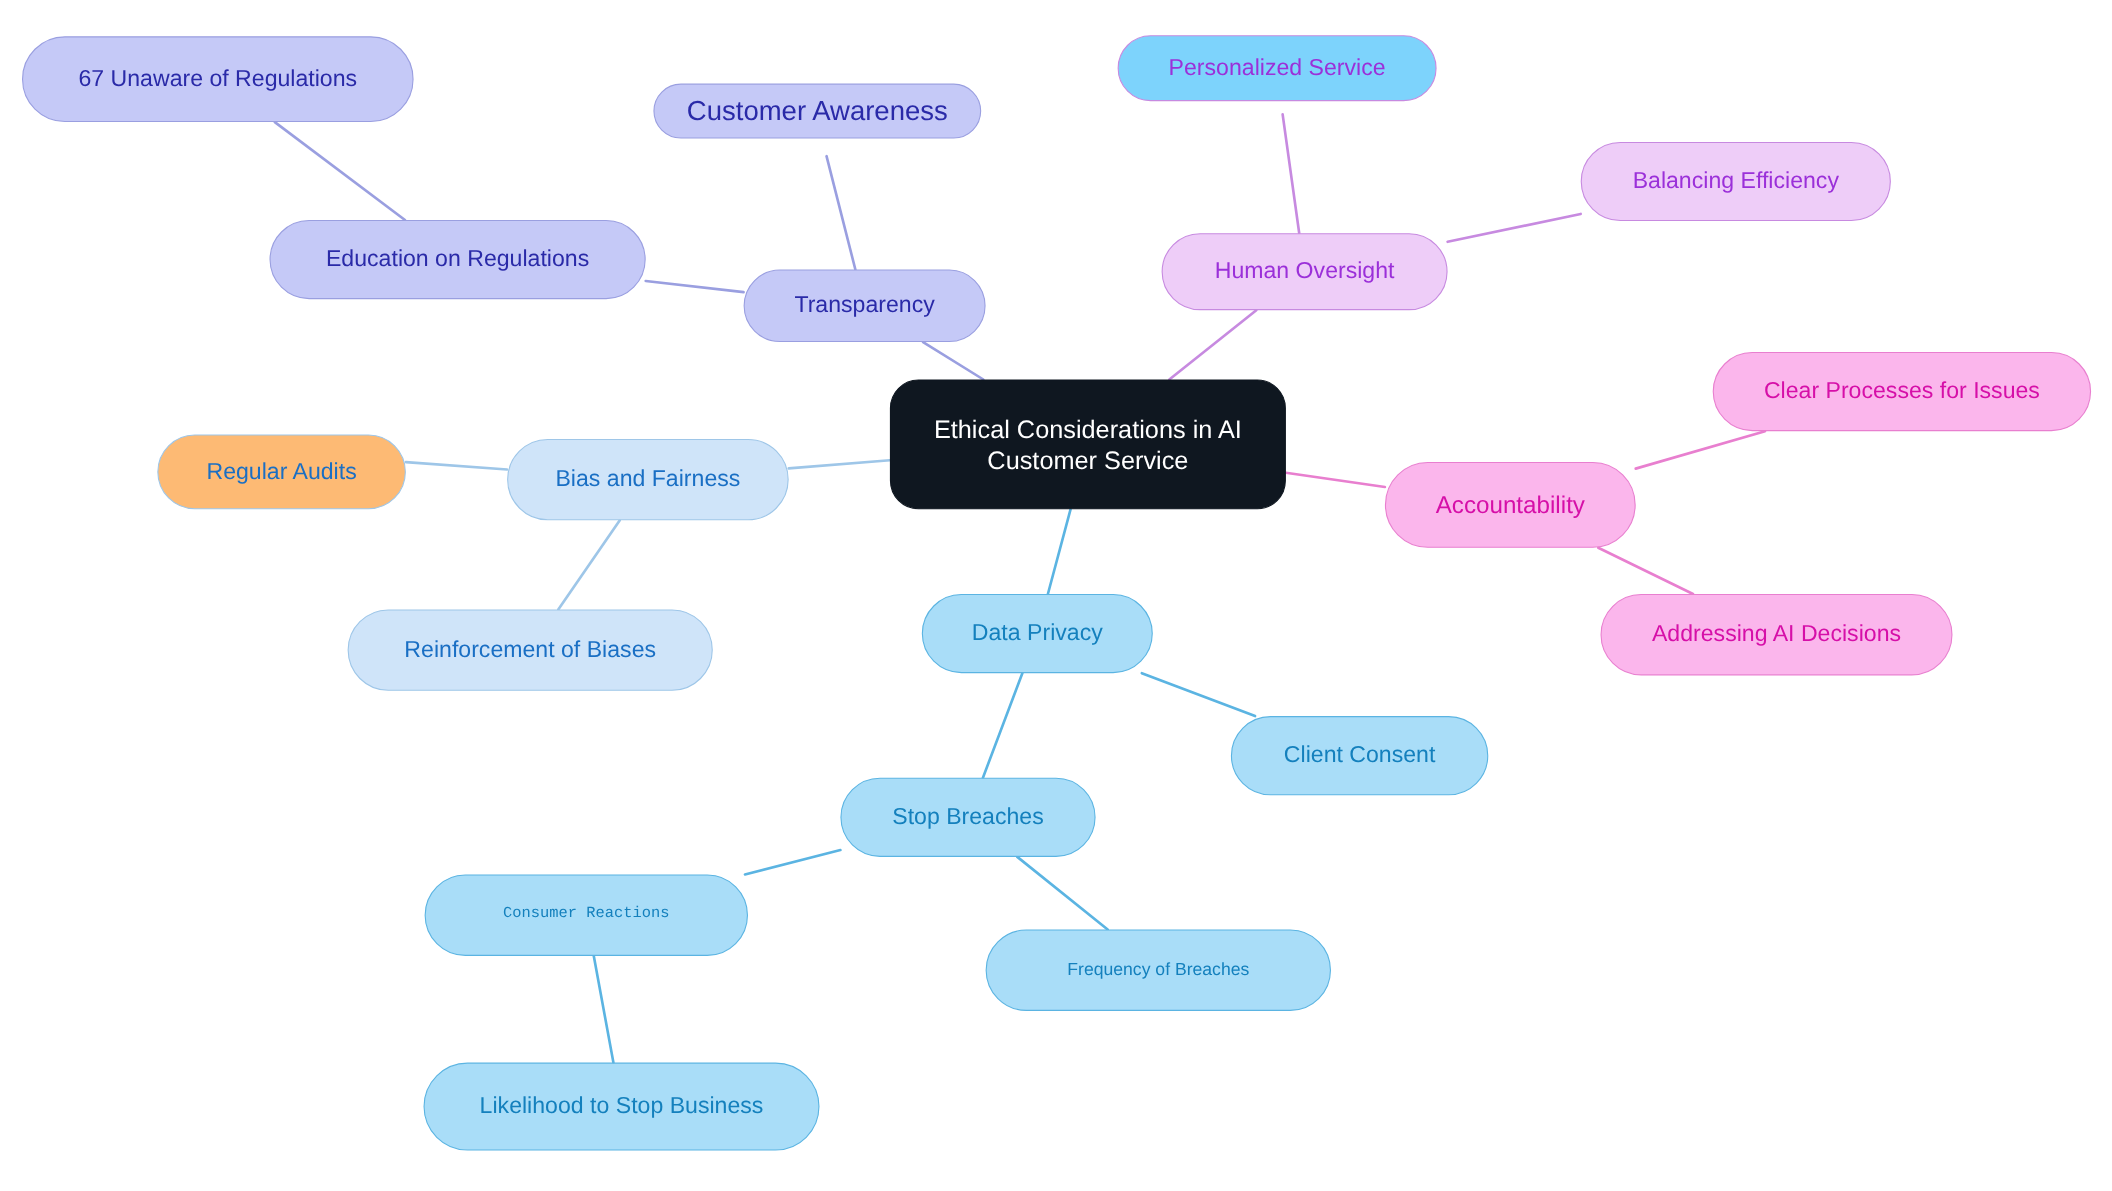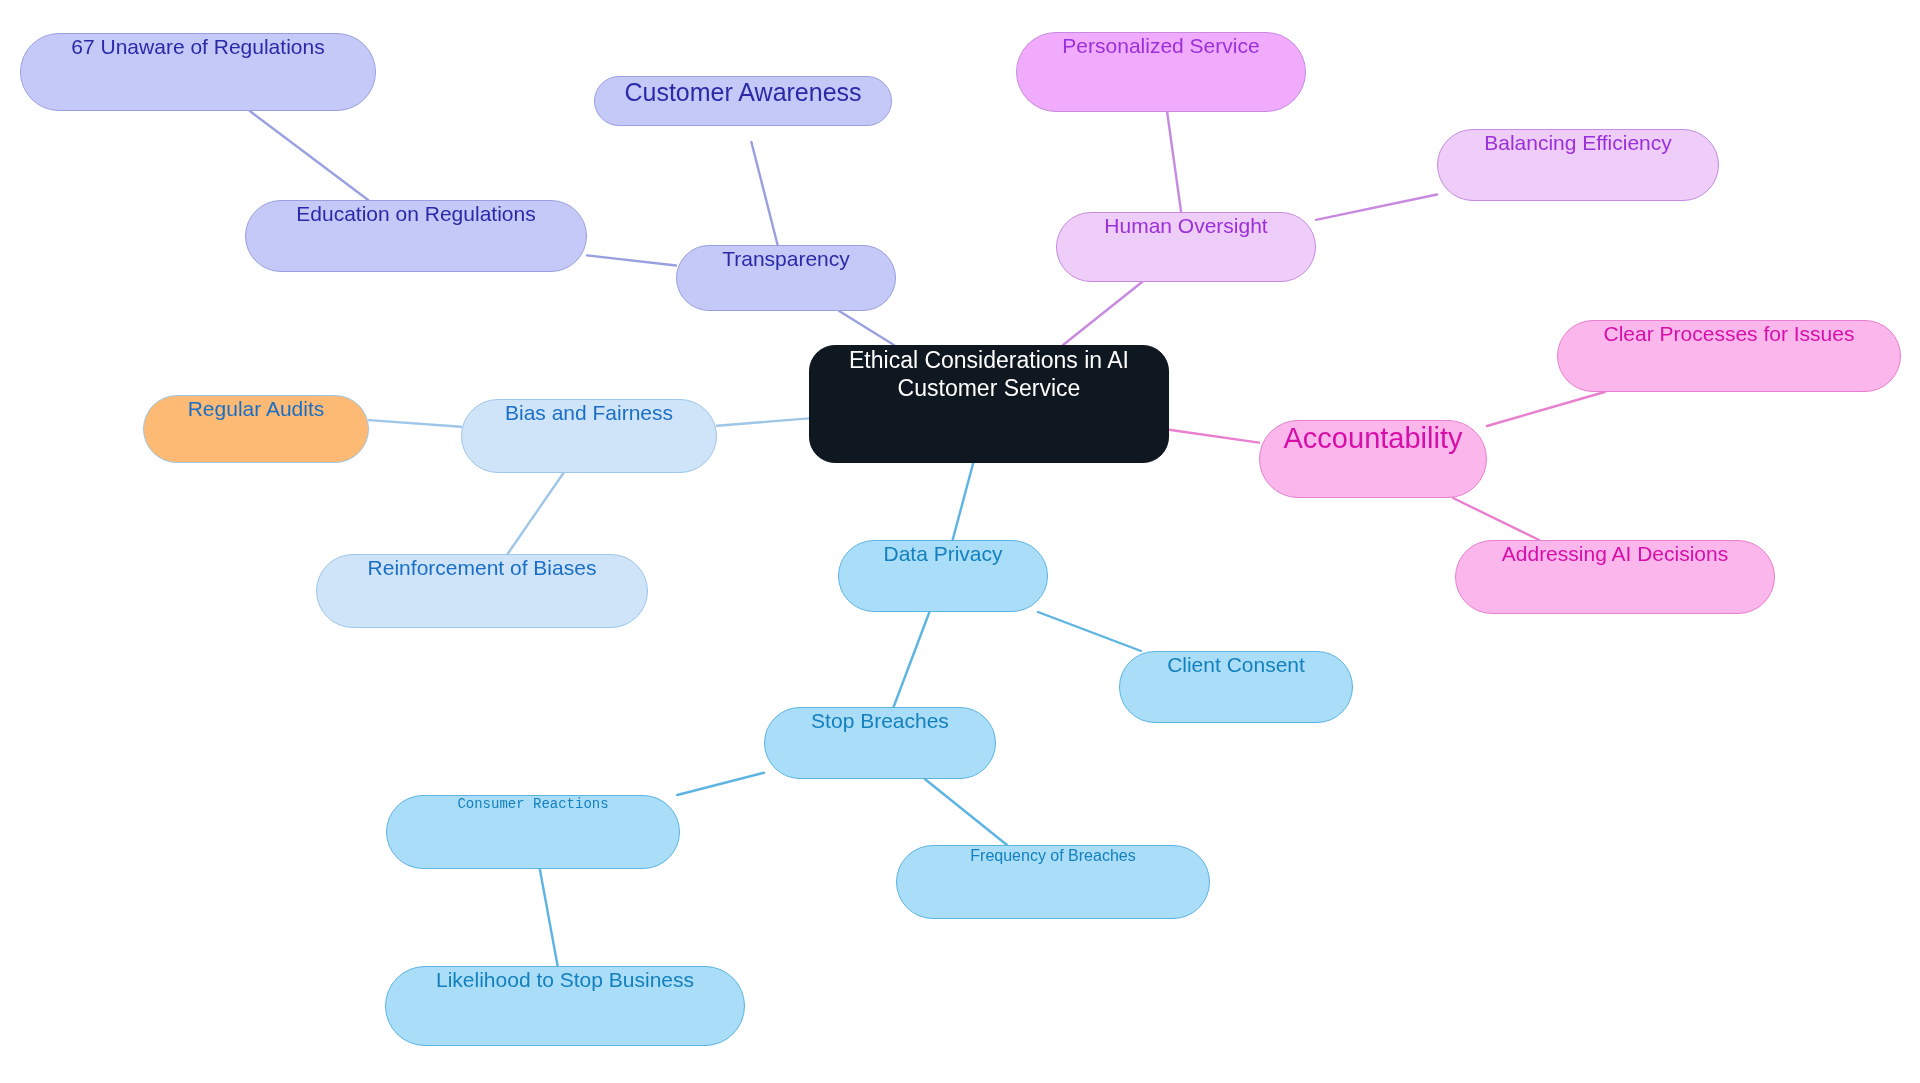--- a/index.html
+++ b/index.html
@@ -20,21 +20,21 @@
     left: 0;
     top: 0;
     width: 1920px;
     height: 1083px;
     pointer-events: none;
   }
   .node {
     position: absolute;
     box-sizing: border-box;
     display: flex;
-    align-items: flex-start;
+    align-items: center;
     justify-content: center;
     text-align: center;
     border-radius: 999px;
     border-style: solid;
     border-width: 1.5px;
     line-height: 1.22;
     padding: 0 18px;
     white-space: nowrap;
   }
   .node.root {
@@ -84,27 +84,27 @@
       </div>
       <div class="node" style="left: 245px; top: 200px; width: 342px; height: 72px; background: rgb(197, 201, 247); color: rgb(42, 42, 168); border-color: rgb(154, 159, 224); font-size: 21px;">
         <span class="node-label">Education on Regulations</span>
       </div>
       <div class="node" style="left: 20px; top: 33px; width: 356px; height: 78px; background: rgb(197, 201, 247); color: rgb(42, 42, 168); border-color: rgb(154, 159, 224); font-size: 21px;">
         <span class="node-label">67 Unaware of Regulations</span>
       </div>
       <div class="node" style="left: 1056px; top: 212px; width: 260px; height: 70px; background: rgb(238, 205, 248); color: rgb(155, 48, 217); border-color: rgb(199, 138, 224); font-size: 21px;">
         <span class="node-label">Human Oversight</span>
       </div>
-      <div class="node" style="left: 1016px; top: 32px; width: 290px; height: 80px; background: #f0abfc; color: rgb(155, 48, 217); border-color: rgb(199, 138, 224); font-size: 21px;">
+      <div class="node" style="left: 1016px; top: 32px; width: 290px; height: 60px; background: #7dd3fc; color: rgb(155, 48, 217); border-color: rgb(199, 138, 224); font-size: 21px;">
         <span class="node-label">Personalized Service</span>
       </div>
       <div class="node" style="left: 1437px; top: 129px; width: 282px; height: 72px; background: rgb(238, 205, 248); color: rgb(155, 48, 217); border-color: rgb(199, 138, 224); font-size: 21px;">
         <span class="node-label">Balancing Efficiency</span>
       </div>
-      <div class="node" style="left: 1259px; top: 420px; width: 228px; height: 78px; background: rgb(251, 182, 236); color: rgb(214, 15, 168); border-color: rgb(232, 127, 207); font-size: 29px;">
+      <div class="node" style="left: 1259px; top: 420px; width: 228px; height: 78px; background: rgb(251, 182, 236); color: rgb(214, 15, 168); border-color: rgb(232, 127, 207); font-size: 22px;">
         <span class="node-label">Accountability</span>
       </div>
       <div class="node" style="left: 1557px; top: 320px; width: 344px; height: 72px; background: rgb(251, 182, 236); color: rgb(214, 15, 168); border-color: rgb(232, 127, 207); font-size: 21px;">
         <span class="node-label">Clear Processes for Issues</span>
       </div>
       <div class="node" style="left: 1455px; top: 540px; width: 320px; height: 74px; background: rgb(251, 182, 236); color: rgb(214, 15, 168); border-color: rgb(232, 127, 207); font-size: 21px;">
         <span class="node-label">Addressing AI Decisions</span>
       </div>
       <div class="node" style="left: 461px; top: 399px; width: 256px; height: 74px; background: rgb(207, 228, 249); color: rgb(26, 111, 196); border-color: rgb(158, 198, 232); font-size: 21px;">
         <span class="node-label">Bias and Fairness</span>

